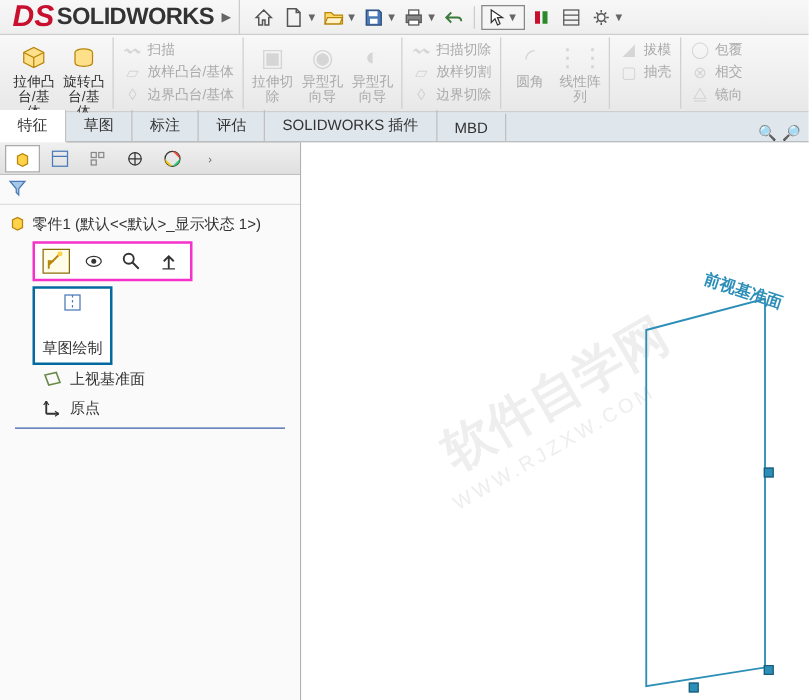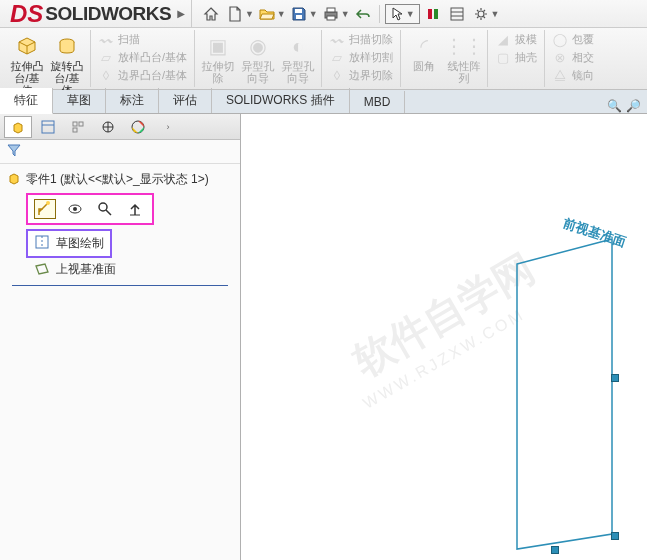--- a/index.html
+++ b/index.html
@@ -41,21 +41,21 @@
 .leftpane { width: 241px; border-right: 1px solid #b0b0b0; background: #fafafa; display: flex; flex-direction: column; }
 .pane-tabs { height: 26px; background: linear-gradient(#f0f0f0,#e0e0e0); border-bottom: 1px solid #c0c0c0; display: flex; align-items: center; padding: 0 4px; gap: 2px; }
 .pane-tab { width: 28px; height: 22px; display: flex; align-items: center; justify-content: center; cursor: pointer; border: 1px solid transparent; }
 .pane-tab.active { background: #fff; border-color: #aaa; }
 .filter-row { height: 24px; border-bottom: 1px solid #ddd; display: flex; align-items: center; padding-left: 6px; }
 .tree { padding: 6px 6px; font-size: 12px; }
 .tree-root { display: flex; align-items: center; gap: 4px; margin-bottom: 4px; }
 .ctx-toolbar { margin-left: 20px; border: 2px solid #f531c9; padding: 4px 6px; display: inline-flex; gap: 8px; background: #fff; align-items: center; }
 .ctx-btn { width: 22px; height: 20px; display: flex; align-items: center; justify-content: center; cursor: pointer; }
 .ctx-btn.hl { border: 1px solid #8a6d0b; background: #fffde7; }
-.sketch-row { margin-left: 20px; margin-top: 4px; border: 2px solid #8b5cf6; padding: 3px 6px; display: inline-flex; align-items: center; gap: 6px; background: #fff; cursor: pointer; }
+.sketch-row { margin-left: 20px; margin-top: 4px; border: 2px solid #0369a1; padding: 3px 6px; display: inline-flex; align-items: center; gap: 17px; background: #fff; cursor: pointer; flex-direction: column; }
 .tree-item { display: flex; align-items: flex-start; gap: 6px; margin-left: 28px; padding: 3px 0; cursor: pointer; }
 .tree-item .picn { width: 16px; height: 16px; display: flex; align-items: center; justify-content: center; color: #5a7a3a; }
 .hr { border-top: 1px solid #3a5fa6; margin: 4px 6px 0 6px; }
 
 .viewport { flex: 1; position: relative; background: #fff; overflow: hidden; }
 .watermark { position: absolute; left: 50%; top: 45%; transform: translate(-50%,-50%) rotate(-30deg); color: #eee; font-size: 40px; font-weight: bold; white-space: nowrap; pointer-events: none; }
 .watermark2 { position: absolute; left: 50%; top: 55%; transform: translate(-50%,-50%) rotate(-30deg); color: #eee; font-size: 16px; pointer-events: none; letter-spacing: 3px;}
 .plane-outline { position: absolute; right: 30px; top: 120px; width: 120px; height: 320px; }
 .plane-label { position: absolute; color: #2d8fb7; font-size: 13px; font-weight: bold; transform: rotate(18deg); }
 .handle { width: 8px; height: 8px; background: #2d8fb7; border: 1px solid #1a5f7a; position: absolute; }
@@ -353,20 +353,29 @@
         <span>草图绘制</span>
       </div>
       <div class="tree-item">
         <span class="picn">
             <svg class="icon" viewBox="0 0 16 16">
               <path d="M2 5 L11 3 L14 11 L5 13 Z" fill="none" stroke="#6a8a4a" stroke-width="1.3"></path>
             </svg>
           </span>
         <span>上视基准面</span>
       </div>
+      <div class="tree-item">
+        <span class="picn">
+            <svg class="icon" viewBox="0 0 16 16">
+              <path d="M3 13 L3 3 M3 13 L13 13" stroke="#333" stroke-width="1.5" fill="none"></path>
+              <path d="M3 3 L1 6 M3 3 L5 6 M13 13 L10 11 M13 13 L10 15" stroke="#333" fill="none"></path>
+            </svg>
+          </span>
+        <span>原点</span>
+      </div>
       <div class="hr"></div>
     </div>
   </div>
 
   <div class="viewport">
     <div class="watermark">软件自学网</div>
     <div class="watermark2">WWW.RJZXW.COM</div>
     <svg class="plane-outline" viewBox="0 0 120 320">
       <path d="M20 30 L115 5 L115 300 L20 315 Z" fill="none" stroke="#2d8fb7" stroke-width="1.5"></path>
     </svg>

